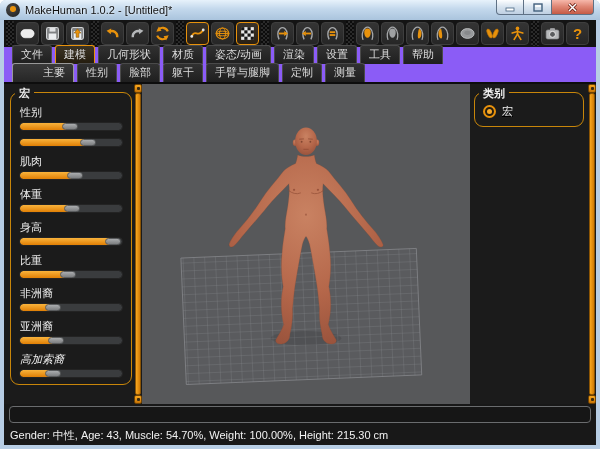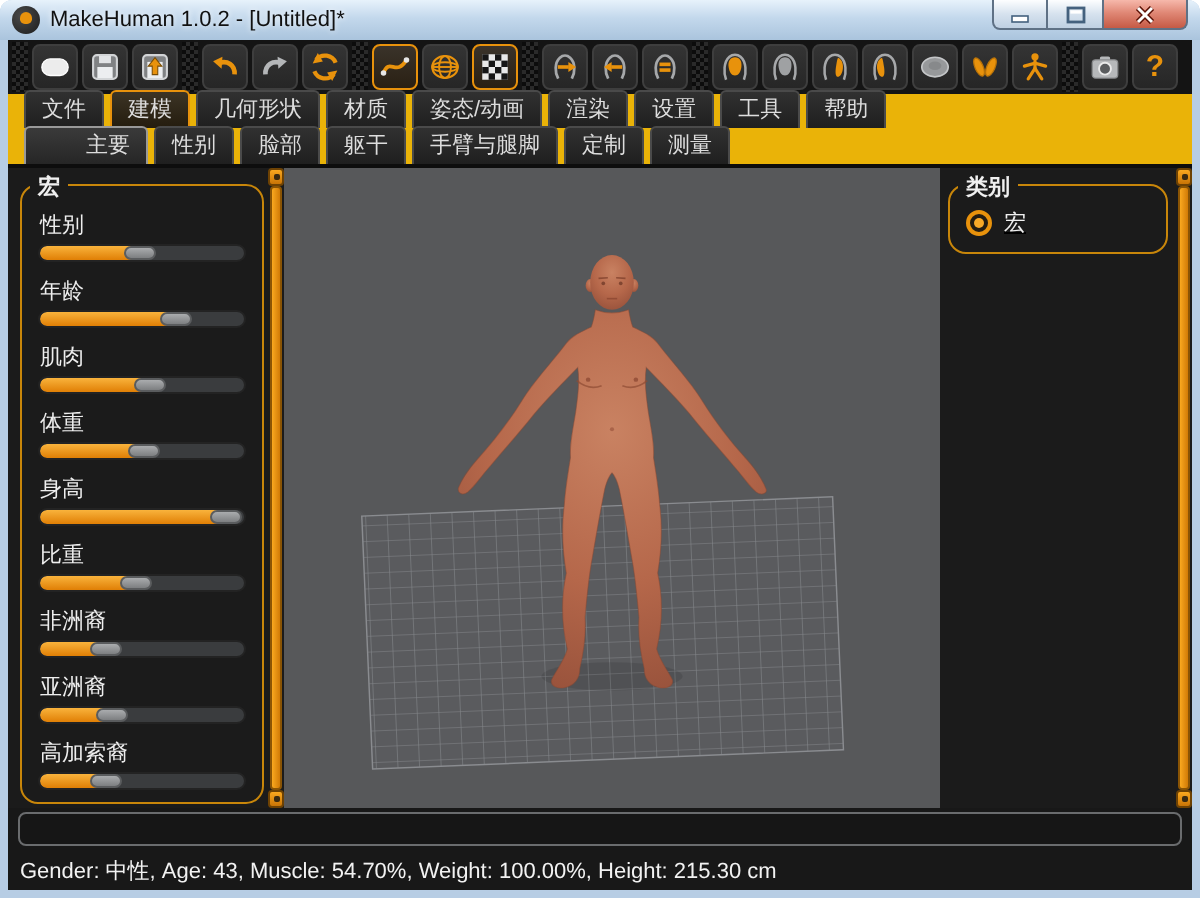--- a/index.html
+++ b/index.html
@@ -23,21 +23,21 @@
   .toolbar{height:27px;flex:none;display:flex;align-items:center;background:#141414;padding:0 1px;}
   .tsep{width:8px;height:25px;flex:none;background-image:
       linear-gradient(45deg,#2a2a2a 25%,transparent 25%,transparent 75%,#2a2a2a 75%),
       linear-gradient(45deg,#2a2a2a 25%,transparent 25%,transparent 75%,#2a2a2a 75%);
       background-size:4px 4px;background-position:0 0,2px 2px;background-color:#0c0c0c;margin:0 1px;}
   .tbtn{width:23px;height:23px;flex:none;margin:0 1px;padding:0;background:linear-gradient(#343434,#262626);border:1px solid #3e3e3e;border-radius:4px;display:flex;align-items:center;justify-content:center;cursor:pointer;}
   .tbtn.active{border:1px solid #e8920c;background:linear-gradient(#3a332a,#2a2013);}
   .tbtn svg{width:17px;height:17px;display:block;}
   .help-glyph{color:#e8920c;font-size:15px;font-weight:bold;line-height:1;}
   
-  .menutabs,.subtabs{display:flex;align-items:flex-end;gap:3px;background:#eab308;padding:2px 8px 0 8px;flex:none;}
+  .menutabs,.subtabs{display:flex;align-items:flex-end;gap:3px;background:#8b5cf6;padding:2px 8px 0 8px;flex:none;}
   .menutabs{height:17px;}
   .subtabs{height:20px;border-bottom:2px solid #0d0d0d;}
   .tab{font-size:11px;color:#ddd;background:linear-gradient(#313131,#1f1f1f);border:1px solid #4a4a4a;border-bottom:none;border-radius:3px 3px 0 0;padding:1px 8px 2px 8px;white-space:nowrap;cursor:pointer;}
   .tab.sel-orange{border-color:#e8920c;background:linear-gradient(#3c3425,#241c0e);}
   .tab.sel-gray{border-color:#999;background:linear-gradient(#3a3a3a,#262626);padding-left:30px;}
   
   .main{flex:none;height:320px;display:flex;background:#1b1b1b;position:relative;}
   .left-panel{width:130px;flex:none;padding:8px 2px 0 6px;}
   .right-panel{width:118px;flex:none;padding:8px 4px 0 4px;}
   .groupbox{border:1px solid #c8860a;border-radius:9px;position:relative;padding:12px 8px 4px 8px;}
@@ -292,21 +292,20 @@
             <span class="groupbox-title">宏</span>
 
             <div class="slider">
               <div class="slider-label">性别</div>
               <div class="slider-track">
                 <div class="slider-fill" style="width: 50%;"></div>
                 <div class="slider-handle" style="left: 50%;"></div>
               </div>
             </div>
             <div class="slider">
-              <div class="slider-label">年龄</div>
               <div class="slider-track">
                 <div class="slider-fill" style="width: 68%;"></div>
                 <div class="slider-handle" style="left: 68%;"></div>
               </div>
             </div>
             <div class="slider">
               <div class="slider-label">肌肉</div>
               <div class="slider-track">
                 <div class="slider-fill" style="width: 55%;"></div>
                 <div class="slider-handle" style="left: 55%;"></div>
@@ -340,21 +339,21 @@
                 <div class="slider-handle" style="left: 33%;"></div>
               </div>
             </div>
             <div class="slider">
               <div class="slider-label">亚洲裔</div>
               <div class="slider-track">
                 <div class="slider-fill" style="width: 36%;"></div>
                 <div class="slider-handle" style="left: 36%;"></div>
               </div>
             </div>
-            <div class="slider" style="margin-bottom:2px;">
+            <div class="slider" style="margin-bottom:2px;font-style:italic;">
               <div class="slider-label">高加索裔</div>
               <div class="slider-track">
                 <div class="slider-fill" style="width: 33%;"></div>
                 <div class="slider-handle" style="left: 33%;"></div>
               </div>
             </div>
 
           </div>
         </div>
 

